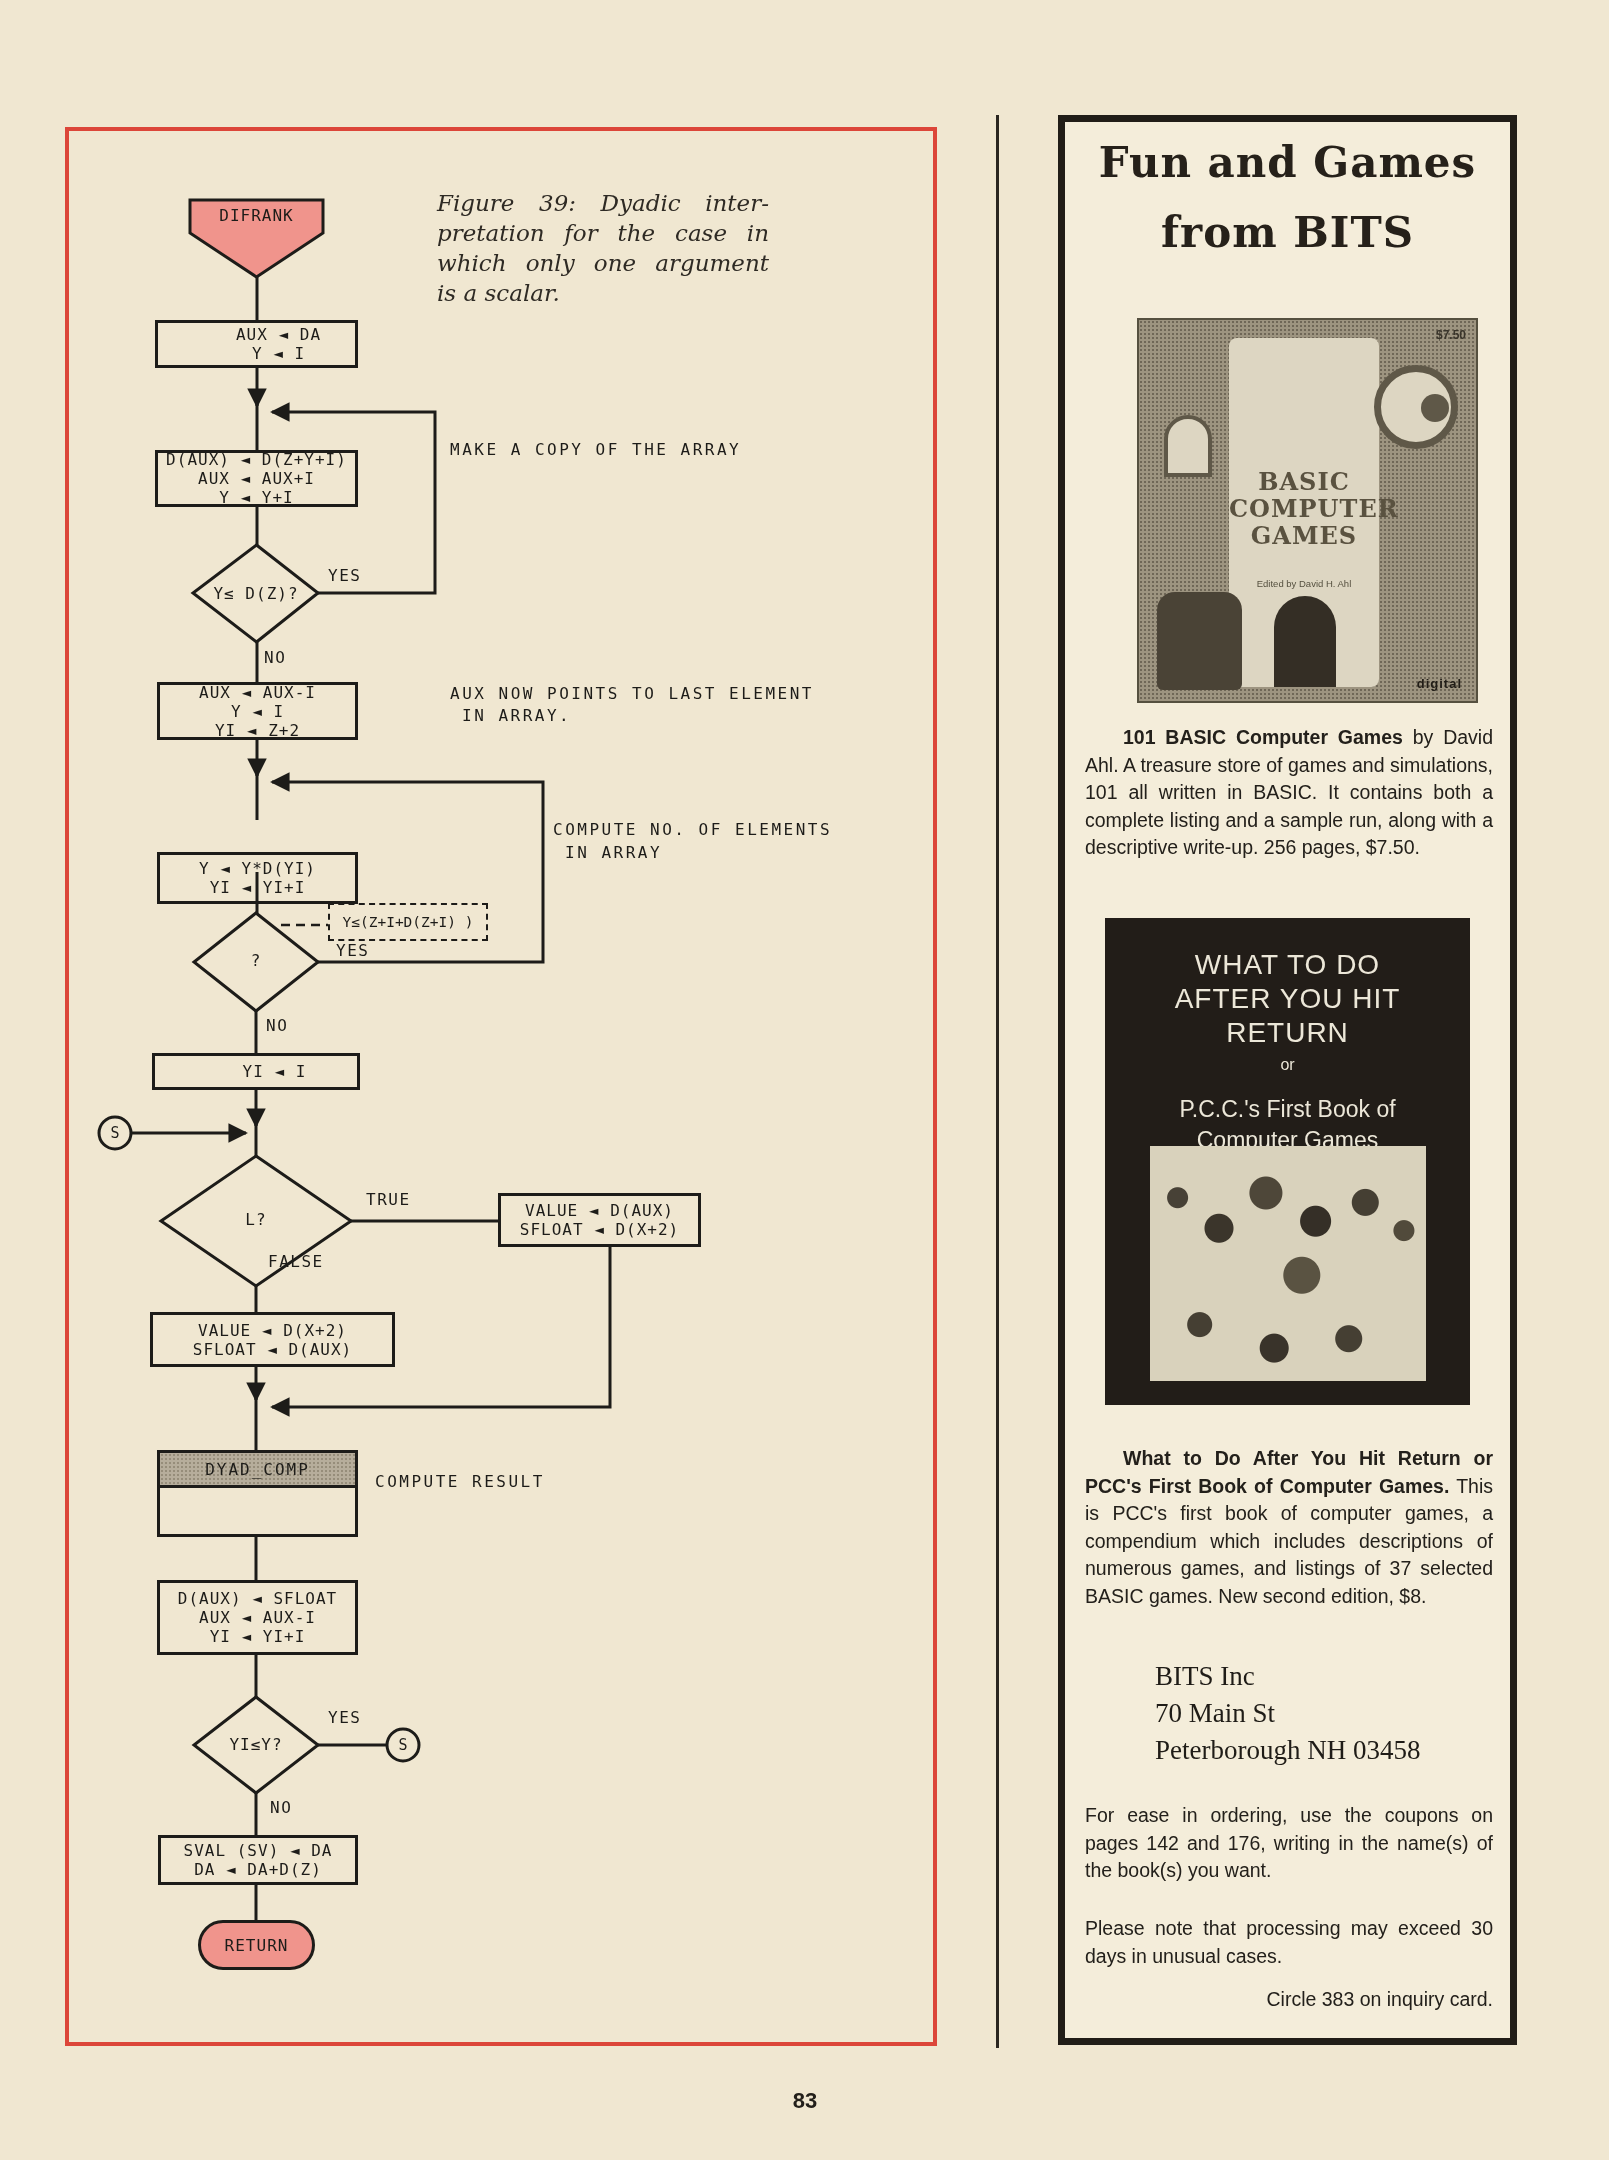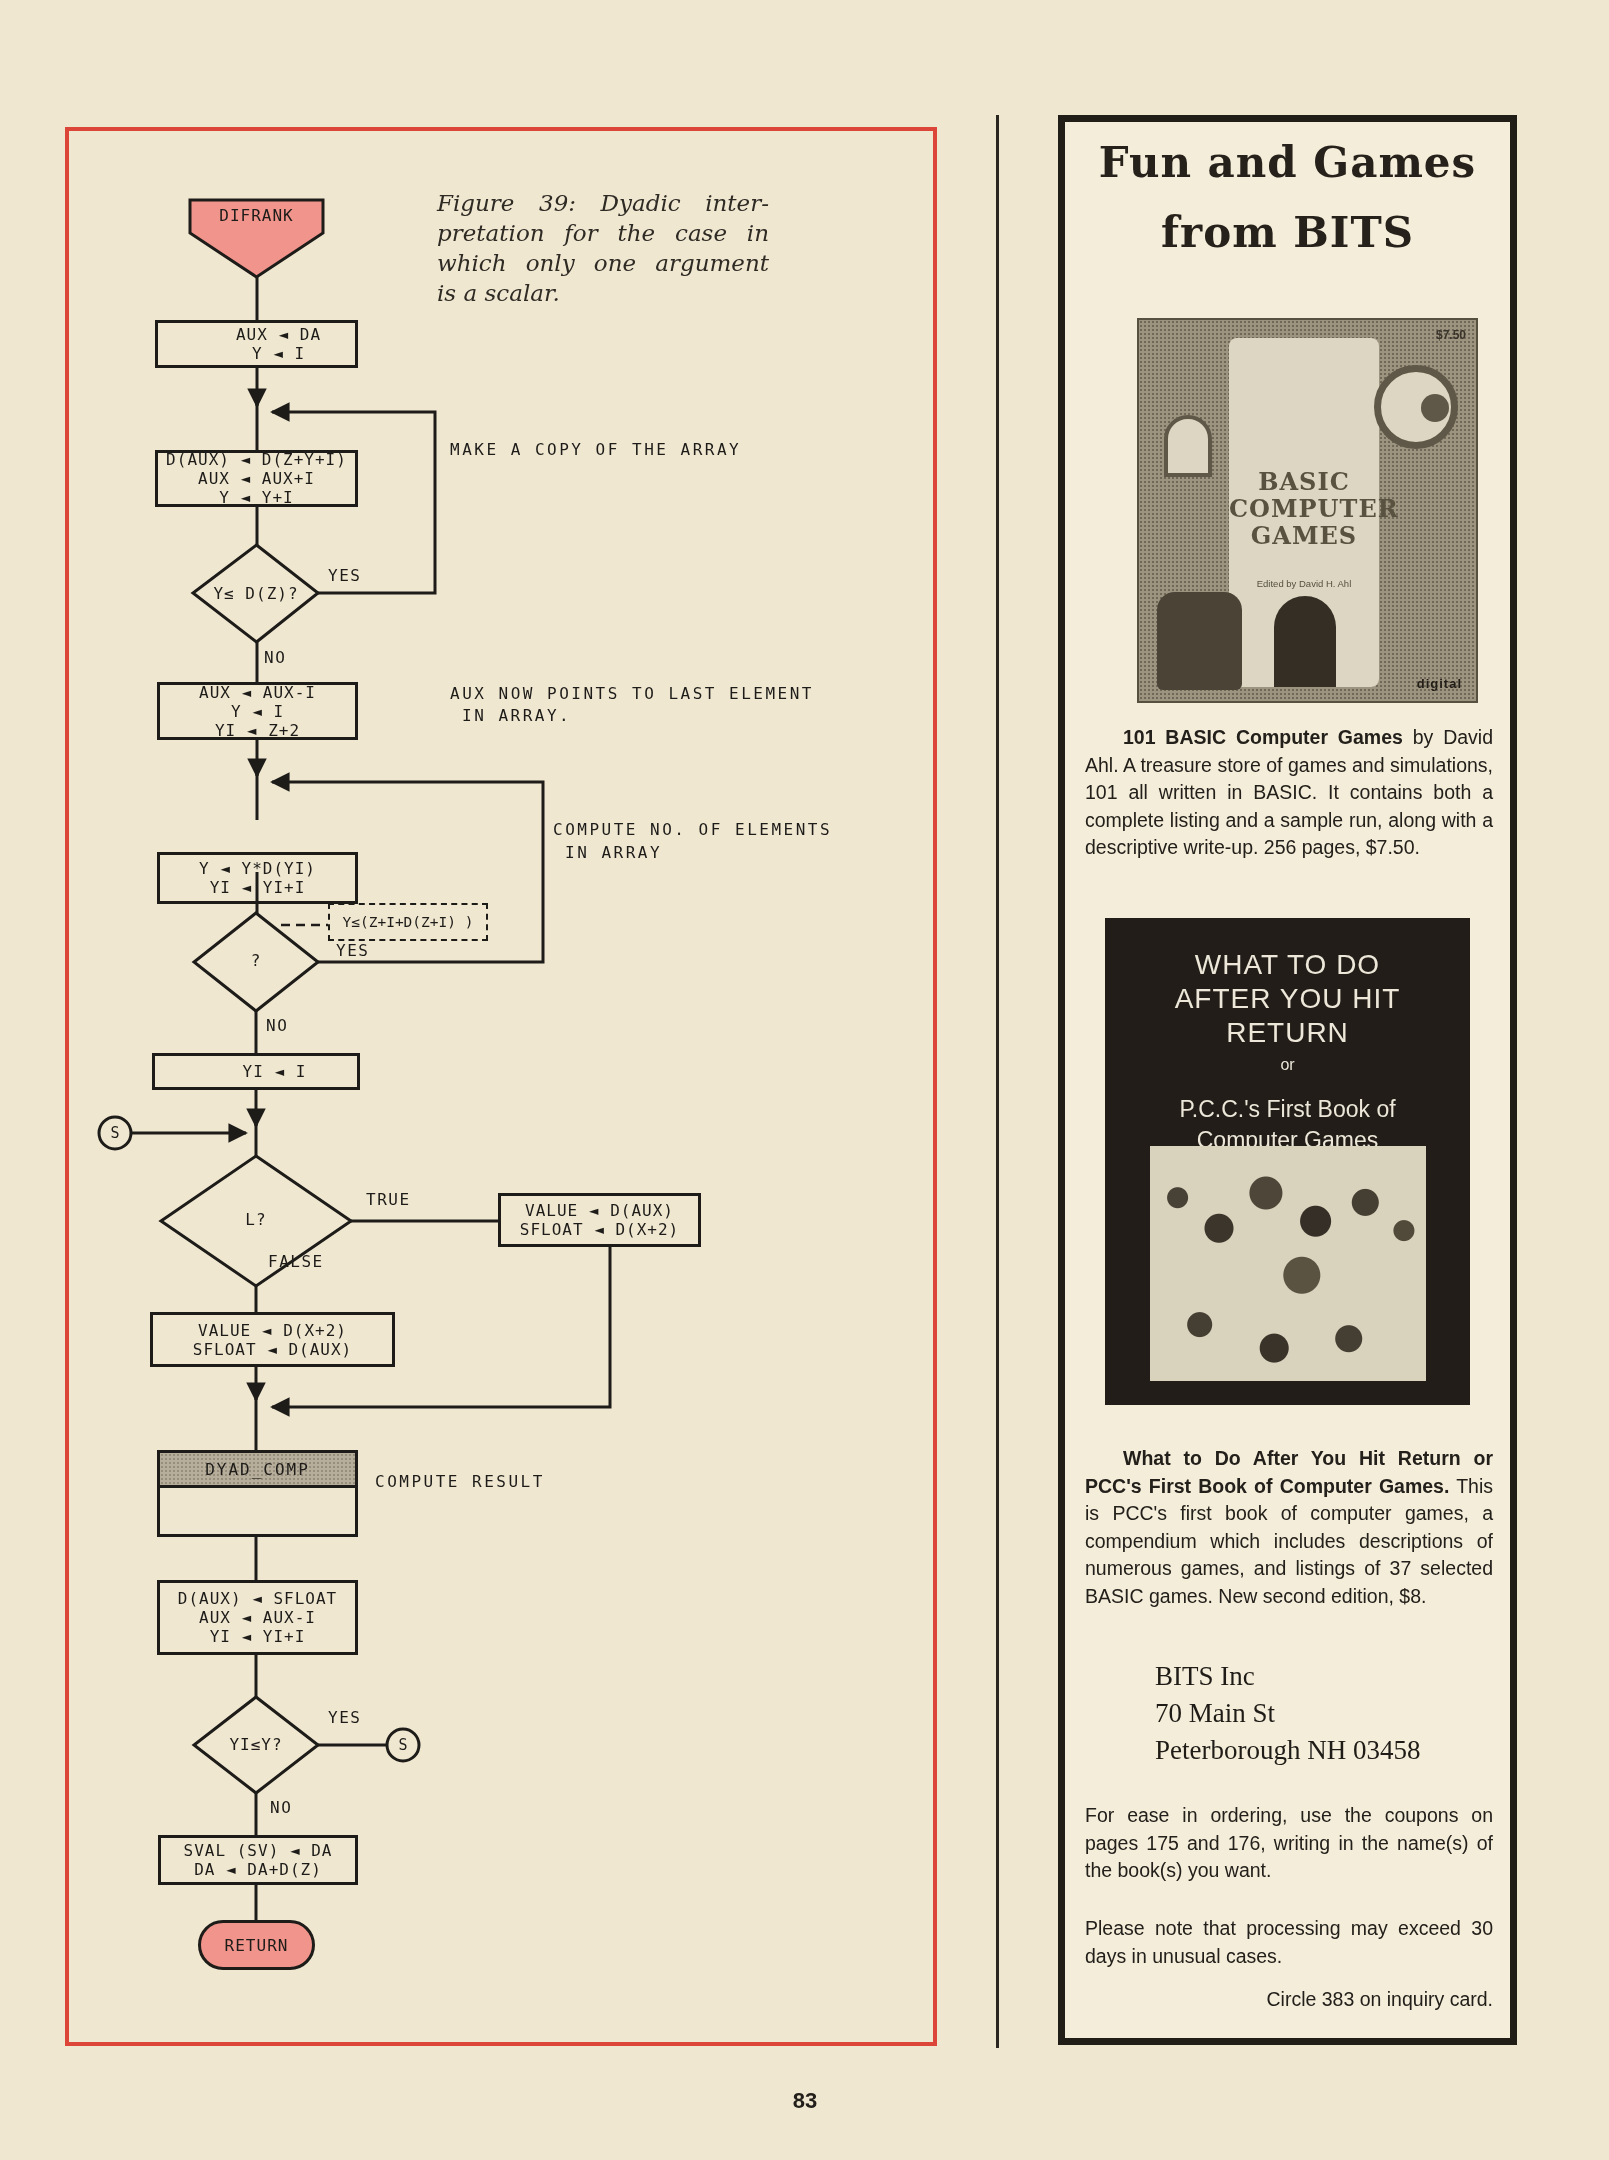--- a/index.html
+++ b/index.html
@@ -319,19 +319,19 @@
   </div>
 
   <p class="ad-para indent" style="top:1445px;margin:0;"><span class="b">What to Do After You Hit Return or PCC's First Book of Computer Games.</span><span> This is PCC's first book of computer games, a compendium which includes descriptions of numerous games, and listings of 37 selected BASIC games. New second edition, $8.</span></p>
 
   <div class="address">
     <div>BITS Inc</div>
     <div>70 Main St</div>
     <div>Peterborough NH 03458</div>
   </div>
 
-  <p class="ad-para" style="top:1802px;margin:0;">For ease in ordering, use the coupons on pages 175 and 176, writing in the name(s) of the book(s) you want.</p>
+  <p class="ad-para" style="top:1802px;margin:0;">For ease in ordering, use the coupons on pages 142 and 176, writing in the name(s) of the book(s) you want.</p>
   <p class="ad-para" style="top:1915px;margin:0;">Please note that processing may exceed 30 days in unusual cases.</p>
   <div class="inquiry">Circle 383 on inquiry card.</div>
 
   <div class="pagenum">83</div>
 
 </div>
 
 </body></html>

